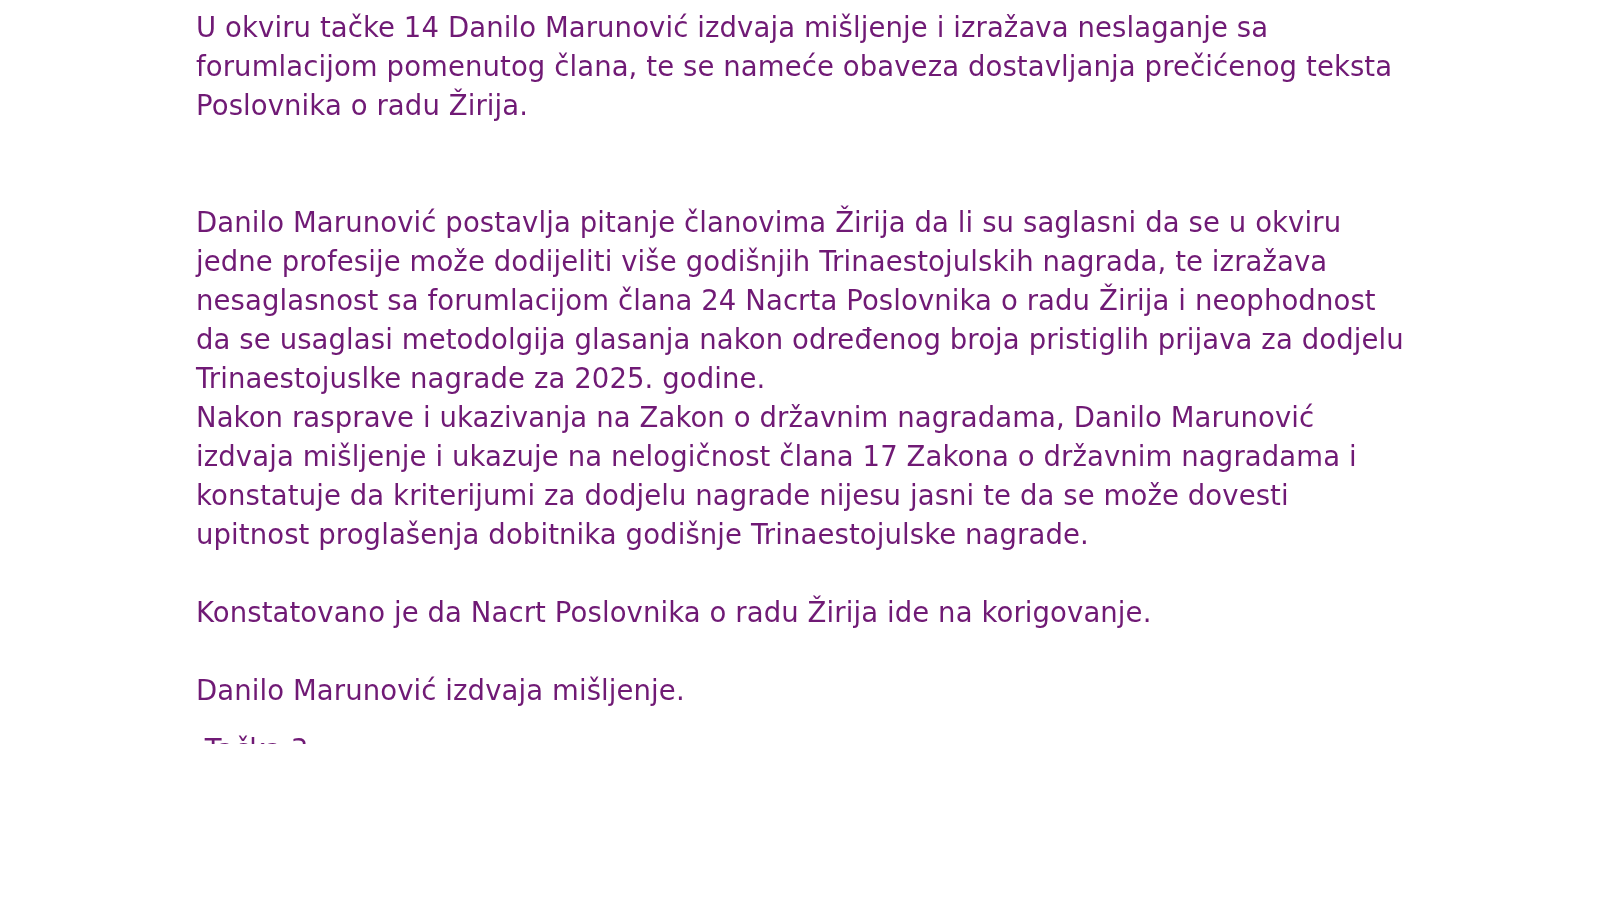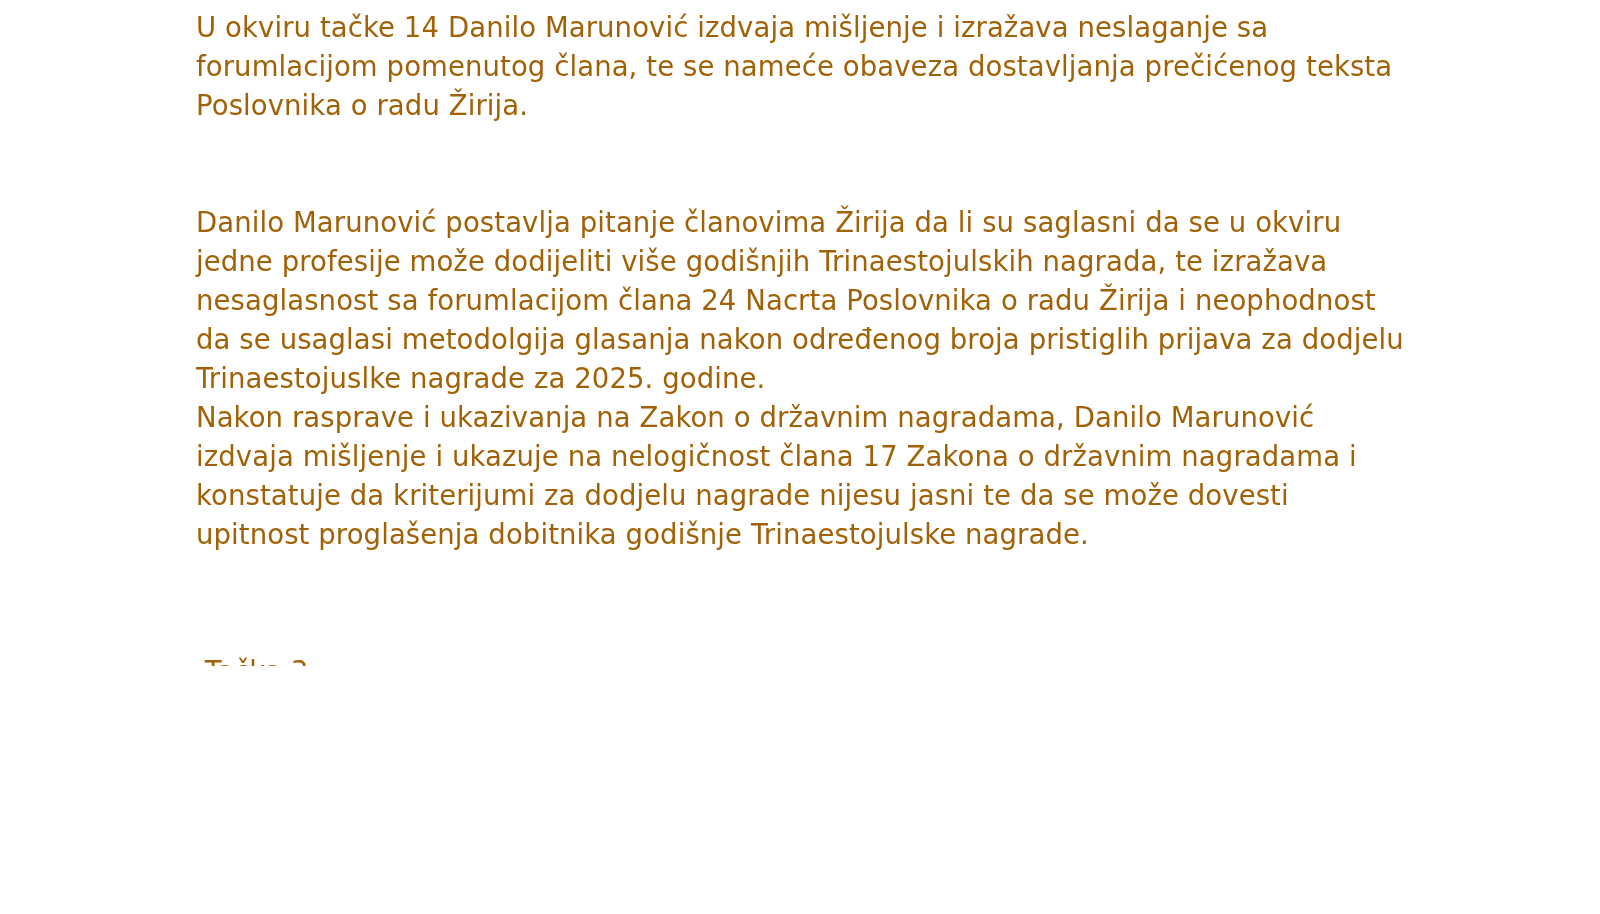--- a/index.html
+++ b/index.html
@@ -23,21 +23,21 @@
   }
   .doc-body {
     position: absolute;
     left: 196px;
     top: 8px;
     width: 1210px;
   }
   .para {
     font-size: 27.5px;
     line-height: 39px;
-    color: #a16207;
+    color: #701a75;
     letter-spacing: 0.1px;
     margin: 0;
     white-space: pre-wrap;
   }
   .gap-lg { height: 78px; }
   .gap-md { height: 39px; }
   .gap-sm { height: 20px; }
   .bold { font-weight: bold; }
   .clipped {
     overflow: hidden;
@@ -56,25 +56,27 @@
     <p class="para">U okviru tačke 14 Danilo Marunović izdvaja mišljenje i izražava neslaganje sa forumlacijom pomenutog člana, te se nameće obaveza dostavljanja prečićenog teksta Poslovnika o radu Žirija.</p>
 
     <div class="gap-lg"></div>
 
     <p class="para">Danilo Marunović postavlja pitanje članovima Žirija da li su saglasni da se u okviru jedne profesije može dodijeliti više godišnjih Trinaestojulskih nagrada, te izražava nesaglasnost sa forumlacijom člana 24 Nacrta Poslovnika o radu Žirija i neophodnost da se usaglasi metodolgija glasanja nakon određenog broja pristiglih prijava za dodjelu Trinaestojuslke nagrade za 2025. godine.</p>
 
     <p class="para">Nakon rasprave i ukazivanja na Zakon o državnim nagradama, Danilo Marunović izdvaja mišljenje i ukazuje na nelogičnost člana 17 Zakona o državnim nagradama i konstatuje da kriterijumi za dodjelu nagrade nijesu jasni te da se može dovesti upitnost proglašenja dobitnika godišnje Trinaestojulske nagrade.</p>
 
     <div class="gap-md"></div>
 
+    <p class="para">Konstatovano je da Nacrt Poslovnika o radu Žirija ide na korigovanje.</p>
 
     <div class="gap-md"></div>
 
 
 
+    <p class="para">Danilo Marunović izdvaja mišljenje.</p>
 
 
     <div class="gap-sm"></div>
 
     <div class="clipped">
       <p class="para"> Tačka 3</p>
     </div>
 
   </div>
 </div>

